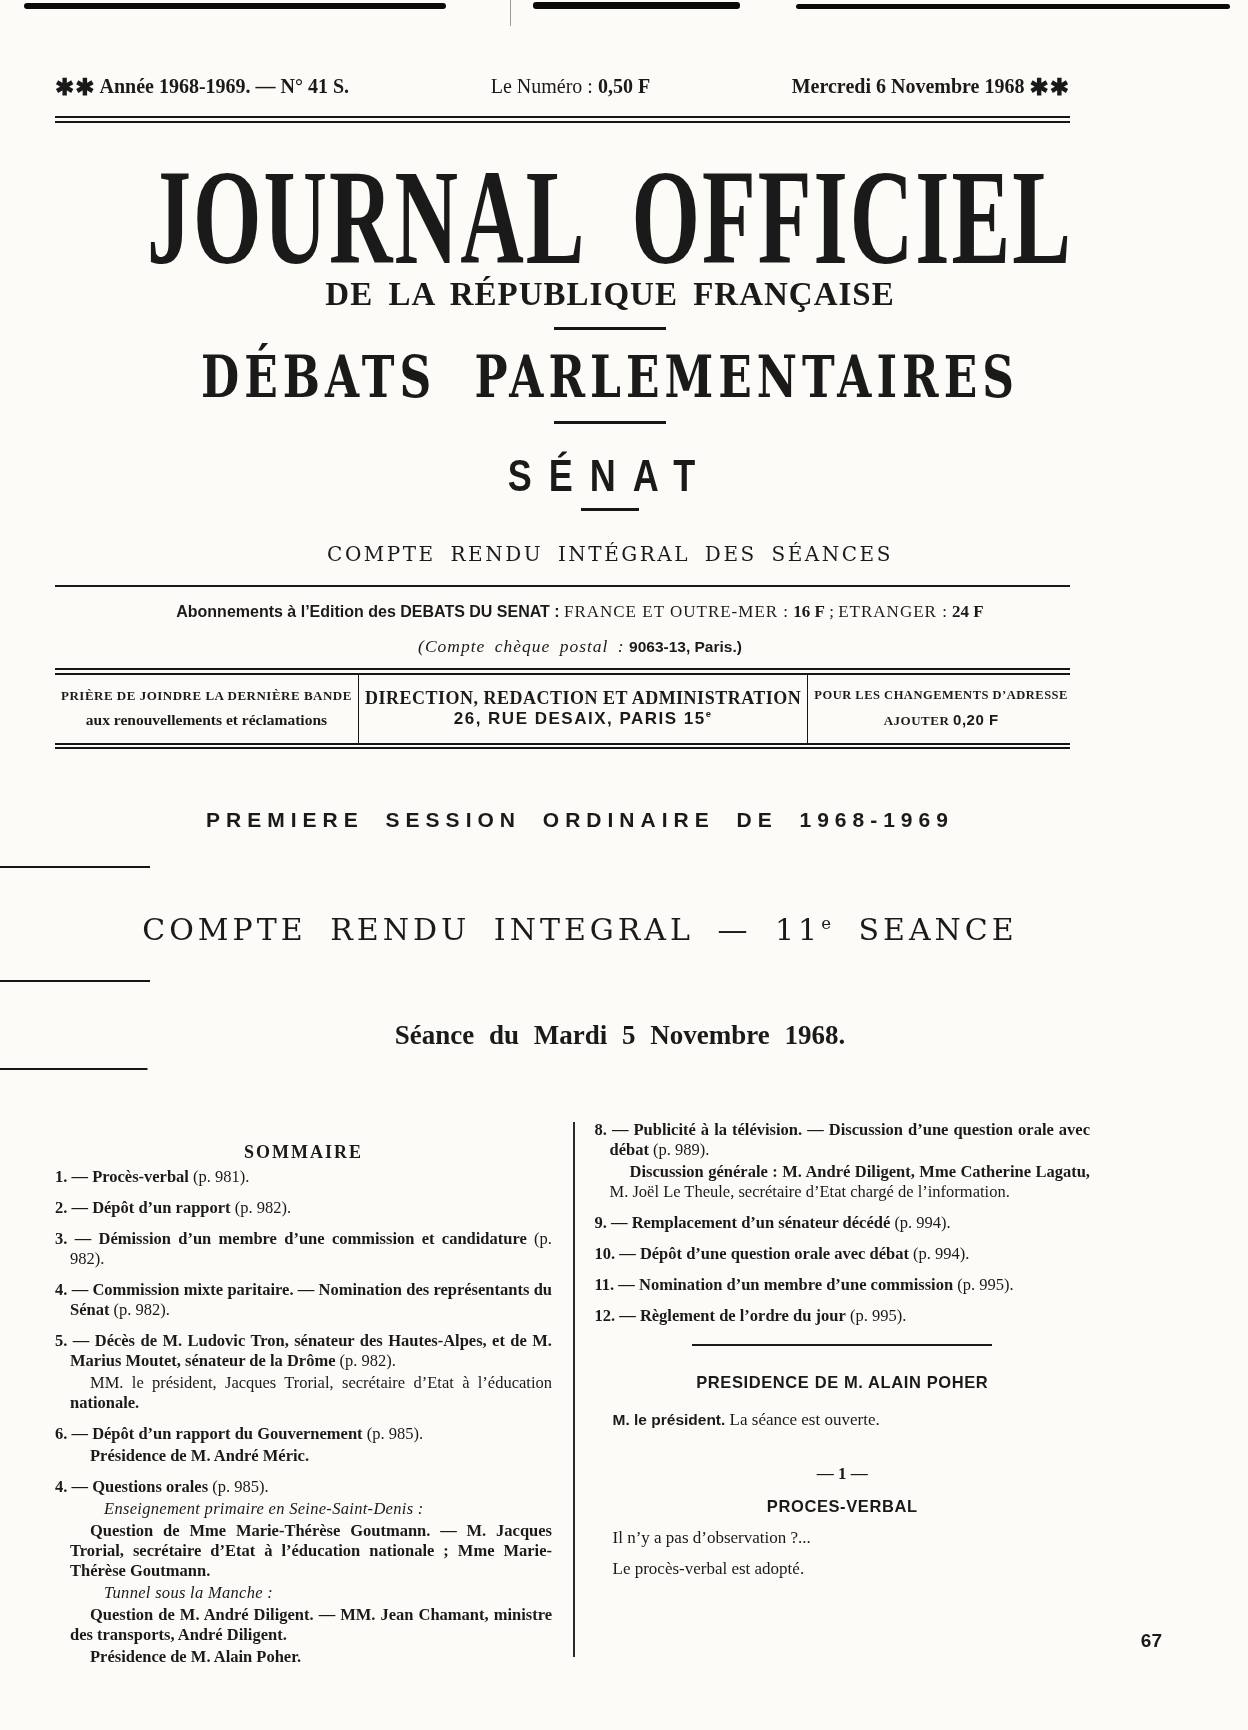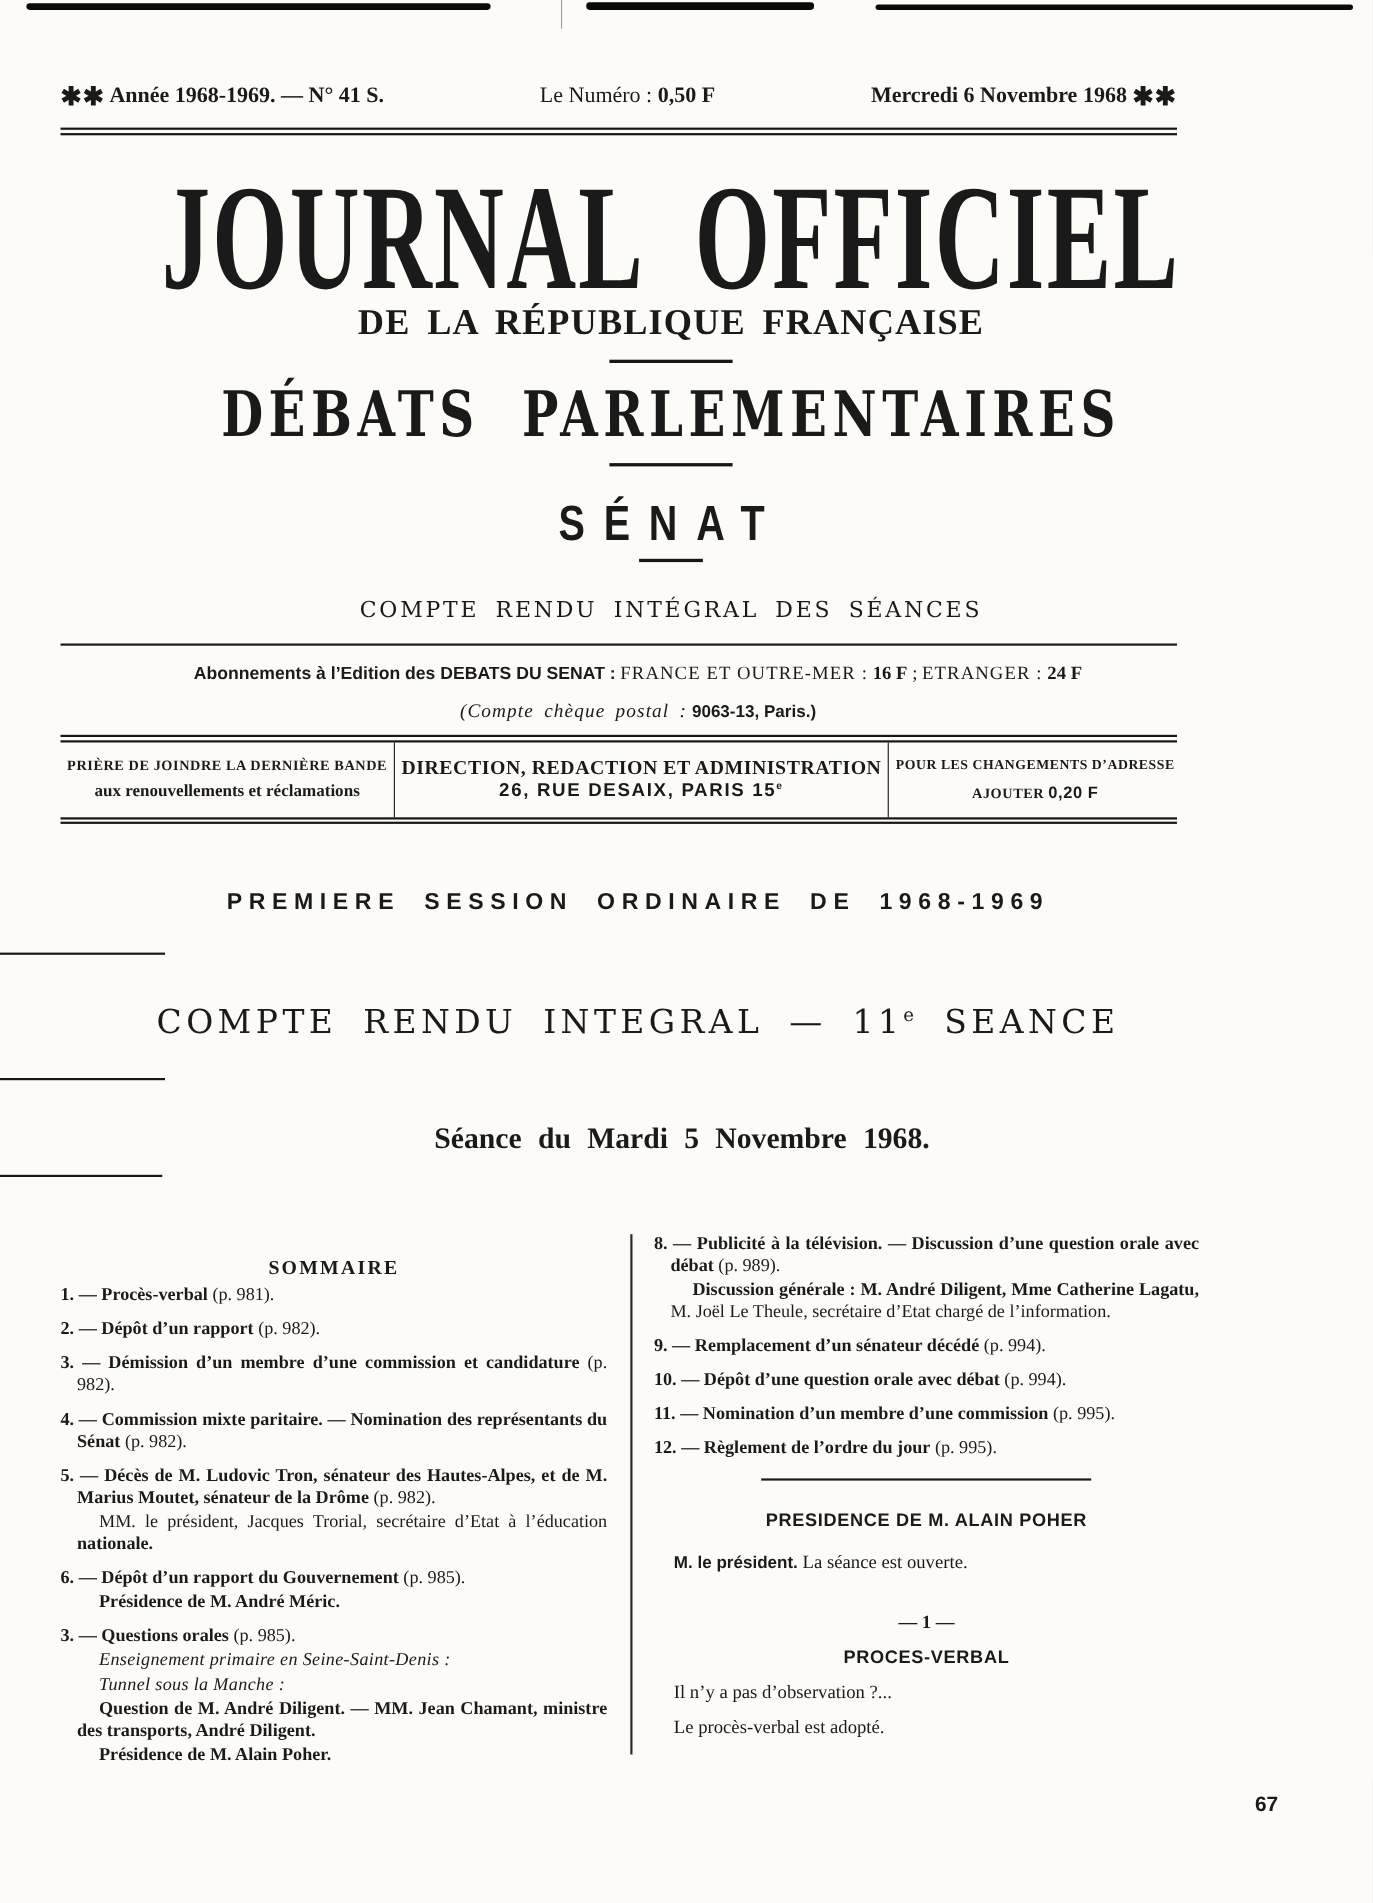--- a/index.html
+++ b/index.html
@@ -70,21 +70,21 @@
   .columns{position:absolute;left:55px;top:1116px;width:1035px;display:flex;align-items:stretch;}
   .col-left{width:497px;}
   .col-divider{width:1.5px;background:#2a2a2a;margin:6px 20px 10px 21px;}
   .col-right{flex:1;}
   .som-heading{text-align:center;font-weight:700;font-size:18px;letter-spacing:2px;margin:26px 0 4px;}
   .som{font-size:16.5px;line-height:20px;text-align:justify;margin:0;}
   .som-item{margin-top:11px;padding-left:15px;text-indent:-15px;}
   .som-sub{margin-top:2px;padding-left:15px;text-indent:20px;}
   [data-list] p:first-child{margin-top:4px;}
   .b{font-weight:700;}
-  .i{font-style:italic;letter-spacing:.3px;}
+  .i{font-style:italic;letter-spacing:.3px;margin-left:14px;}
   .mid-rule{width:300px;border-top:2px solid #1a1a1a;margin:18px auto 0;}
   .presidence{font-family:"Liberation Sans",sans-serif;font-weight:700;font-size:16.5px;letter-spacing:.6px;text-align:center;margin:27px 0 0;}
   .body-p{font-size:17px;line-height:21px;text-align:justify;margin:0;}
   .ind{text-indent:18px;}
   .mt17{margin-top:17px;} .mt16{margin-top:16px;} .mt11{margin-top:11px;} .mt10{margin-top:10px;}
   .speaker{font-family:"Liberation Sans",sans-serif;font-weight:700;font-size:15.5px;}
   .point-number{text-align:center;font-weight:700;font-size:17px;margin:34px 0 0;}
   .point-title{font-family:"Liberation Sans",sans-serif;font-weight:700;font-size:16.5px;letter-spacing:.6px;text-align:center;margin:13px 0 0;}
   .page-number{position:absolute;top:1630px;right:86px;font-weight:700;font-size:19px;font-family:"Liberation Sans",sans-serif;}
 </style>
@@ -173,22 +173,23 @@
       <div class="som-heading">SOMMAIRE</div>
       <div data-list="sommaire.left">
           <p class="som som-item"><span class="b">1. — Procès-verbal</span><span> (p. 981).</span></p>
           <p class="som som-item"><span class="b">2. — Dépôt d’un rapport</span><span> (p. 982).</span></p>
           <p class="som som-item"><span class="b">3. — Démission d’un membre d’une commission et candidature</span><span> (p. 982).</span></p>
           <p class="som som-item"><span class="b">4. — Commission mixte paritaire. — Nomination des représentants du Sénat</span><span> (p. 982).</span></p>
           <p class="som som-item"><span class="b">5. — Décès de M. Ludovic Tron, sénateur des Hautes-Alpes, et de M. Marius Moutet, sénateur de la Drôme</span><span> (p. 982).</span></p>
           <p class="som som-sub"><span>MM. le président, Jacques Trorial, secrétaire d’Etat à l’éducation </span><span class="b">nationale.</span></p>
           <p class="som som-item"><span class="b">6. — Dépôt d’un rapport du Gouvernement</span><span> (p. 985).</span></p>
           <p class="som som-sub"><span class="b">Présidence de M. André Méric.</span></p>
-          <p class="som som-item"><span class="b">3. — Questions orales</span><span> (p. 985).</span></p>
+          <p class="som som-item"><span class="b">4. — Questions orales</span><span> (p. 985).</span></p>
           <p class="som som-sub"><span class="i">Enseignement primaire en Seine-Saint-Denis :</span></p>
+          <p class="som som-sub"><span class="b">Question de Mme Marie-Thérèse Goutmann. — M. Jacques Trorial, secrétaire d’Etat à l’éducation nationale ; Mme Marie-Thérèse Goutmann.</span></p>
           <p class="som som-sub"><span class="i">Tunnel sous la Manche :</span></p>
           <p class="som som-sub"><span class="b">Question de M. André Diligent. — MM. Jean Chamant, ministre des transports, André Diligent.</span></p>
           <p class="som som-sub"><span class="b">Présidence de M. Alain Poher.</span></p>
         </div>
     </div>
     <div class="col-divider"></div>
     <div class="col-right">
       <div data-list="sommaire.right">
           <p class="som som-item"><span class="b">8. — Publicité à la télévision. — Discussion d’une question orale avec débat</span><span> (p. 989).</span></p>
           <p class="som som-sub"><span class="b">Discussion générale : M. André Diligent, Mme Catherine Lagatu,</span><span> M. Joël Le Theule, secrétaire d’Etat chargé de l’information.</span></p>

